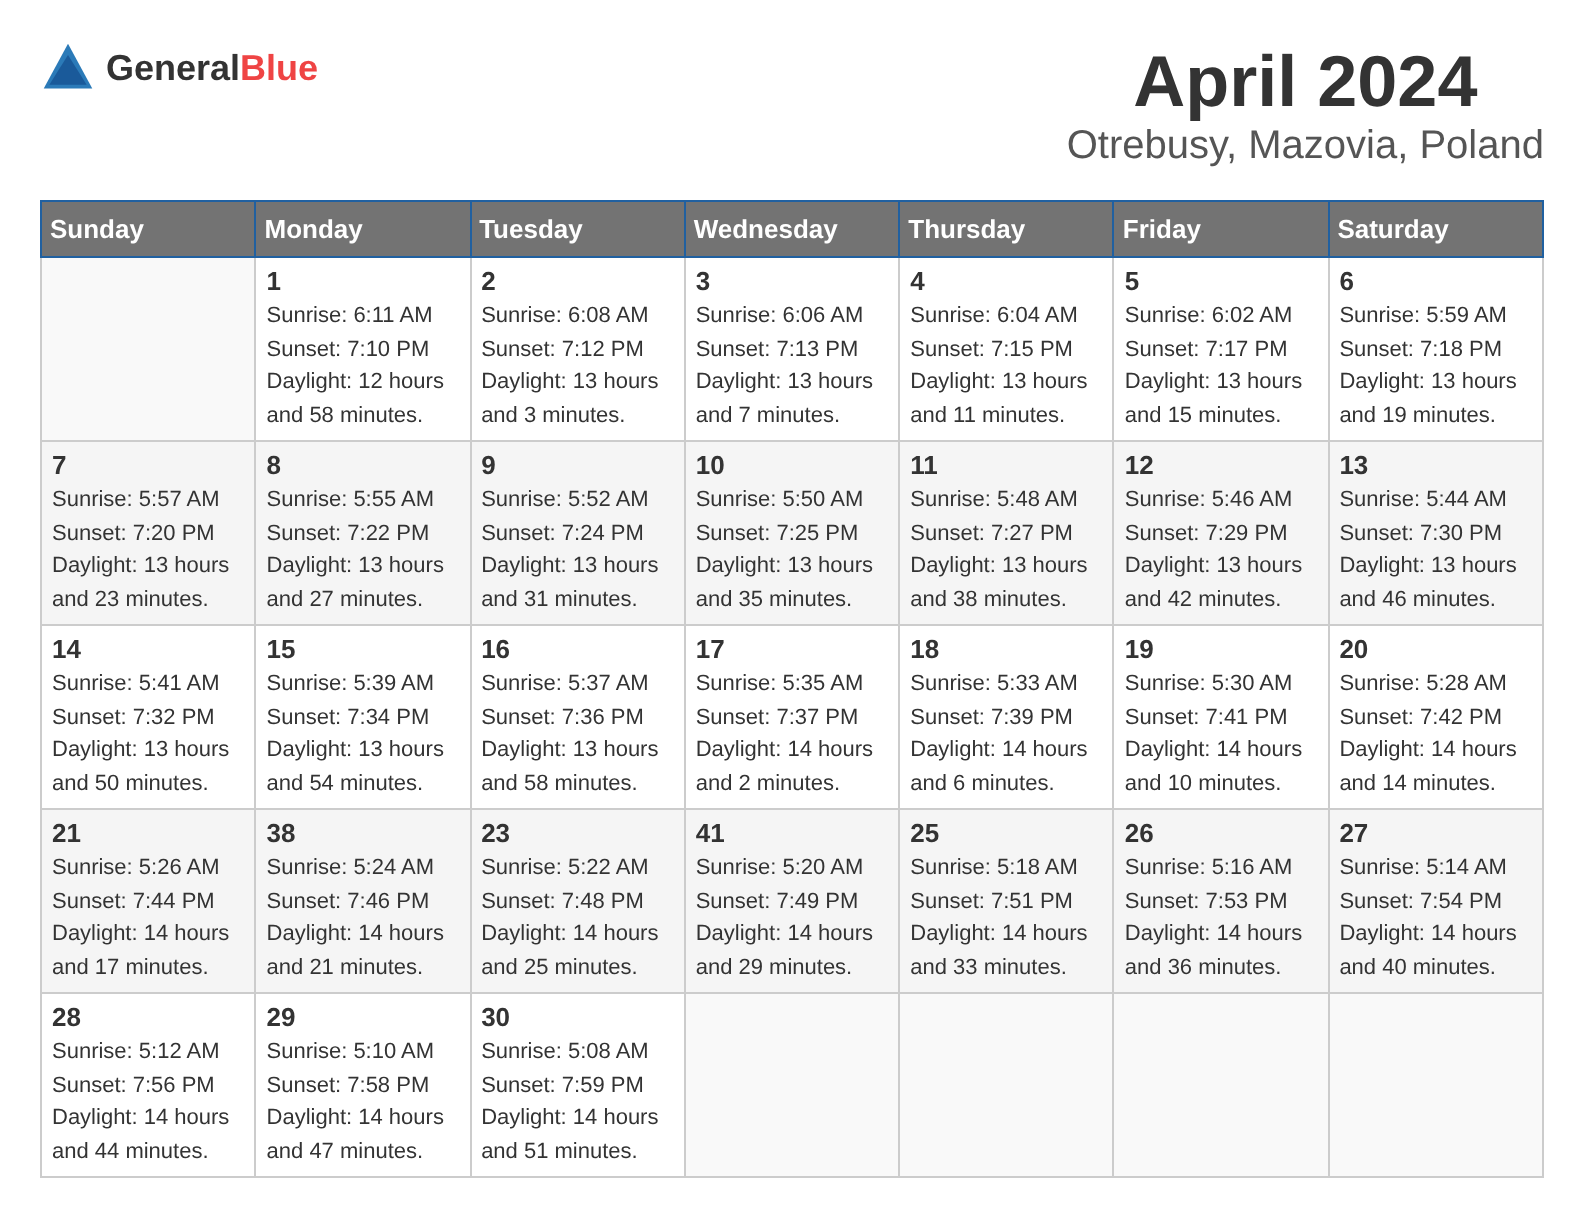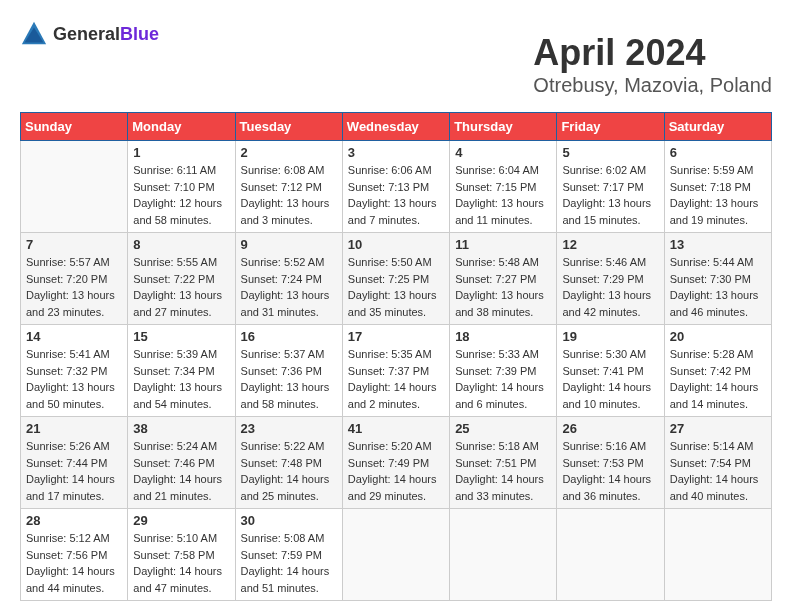--- a/index.html
+++ b/index.html
@@ -15,35 +15,35 @@
       justify-content: space-between;
       align-items: flex-start;
       margin-bottom: 15px;
     }
     .logo {
       display: flex;
       align-items: center;
       gap: 5px;
     }
     .logo-text-general { font-size: 18px; font-weight: bold; color: #333; }
-    .logo-text-blue { font-size: 18px; font-weight: bold; color: #6d28d9; }
+    .logo-text-blue { font-size: 18px; font-weight: bold; color: #ef4444; }
     .logo-icon {
       width: 28px;
       height: 28px;
     }
-    .title-block { text-align: left; margin-top: 12px; }
+    .title-block { text-align: center; }
     .month-title { font-size: 36px; font-weight: bold; color: #333; }
     .location { font-size: 20px; color: #555; }
     table {
       width: 100%;
       border-collapse: collapse;
       table-layout: fixed;
     }
     thead th {
-      background: #ef4444;
+      background: #737373;
       color: #fff;
       padding: 6px 4px;
       font-size: 13px;
       font-weight: bold;
       text-align: left;
       border: 1px solid #2060a0;
     }
     tbody td {
       border: 1px solid #ccc;
       vertical-align: top;

